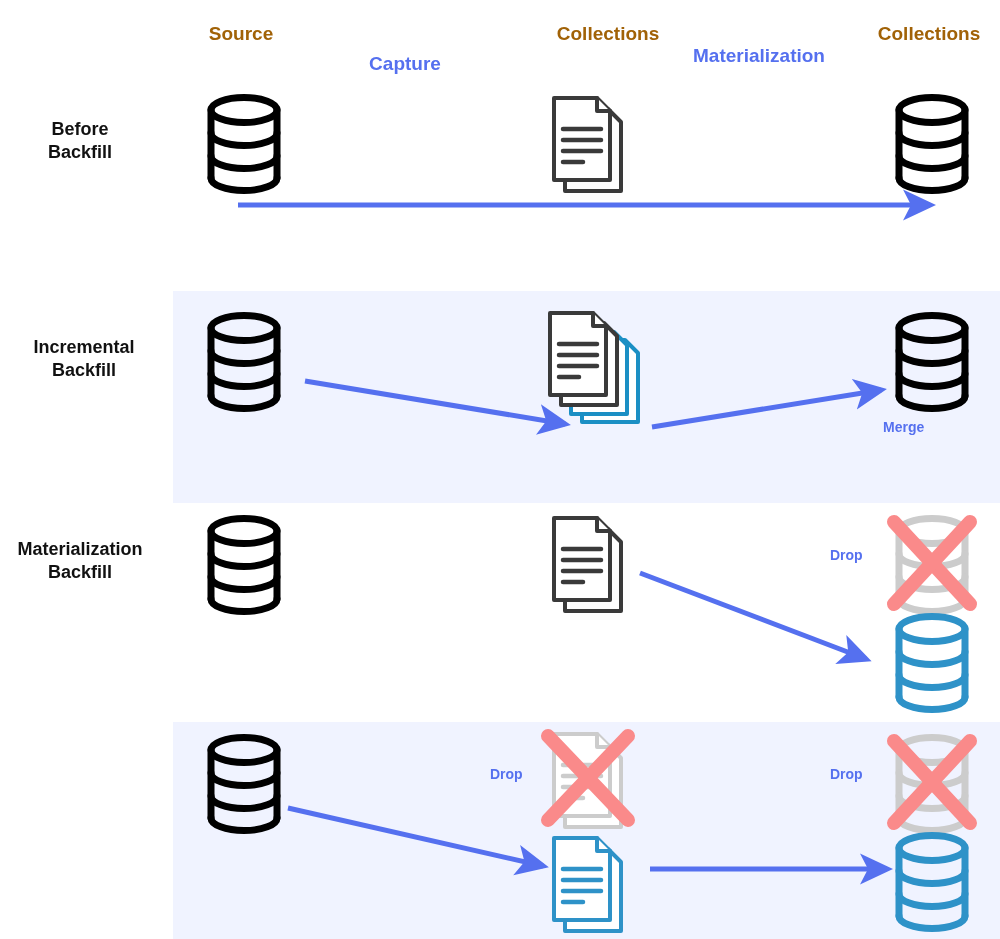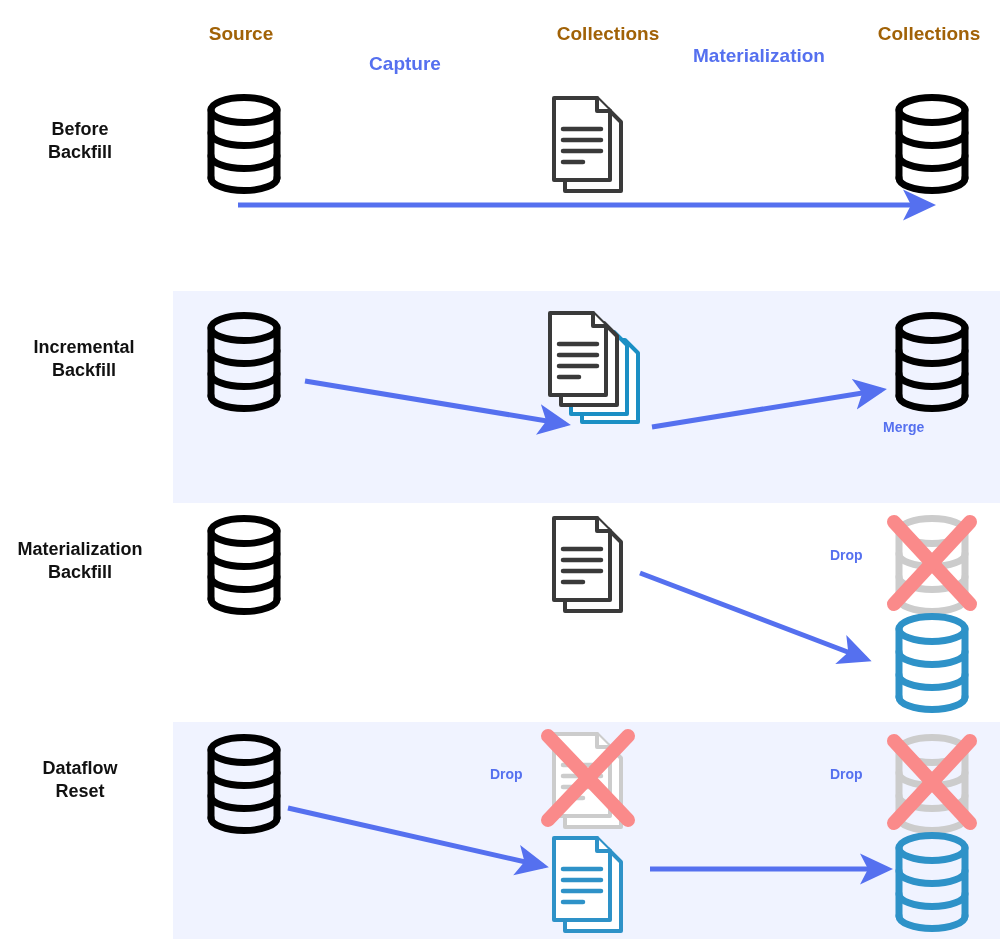--- a/index.html
+++ b/index.html
@@ -91,24 +91,20 @@
   <div class="row-label" style="left:4px; top:336px;">
     <div>Incremental</div>
     <div>Backfill</div>
   </div>
 
   <div class="row-label" style="left:0px; top:538px;">
     <div>Materialization</div>
     <div>Backfill</div>
   </div>
 
-  <div class="row-label" style="left:0px; top:757px;">
-    <div>Dataflow</div>
-    <div>Reset</div>
-  </div>
 
   <div class="icon" style="left:206px; top:94px;">
     <svg width="76" height="100" viewBox="0 0 76 100" aria-hidden="true">
       <g fill="none" stroke="#000000" stroke-width="7" stroke-linecap="round">
         <ellipse cx="38" cy="16" rx="33" ry="12.5"></ellipse>
         <path d="M5 16 V84"></path>
         <path d="M71 16 V84"></path>
         <path d="M5 84 a33 12.5 0 0 0 66 0"></path>
         <path d="M5 39 a33 12.5 0 0 0 66 0"></path>
         <path d="M5 62 a33 12.5 0 0 0 66 0"></path>

